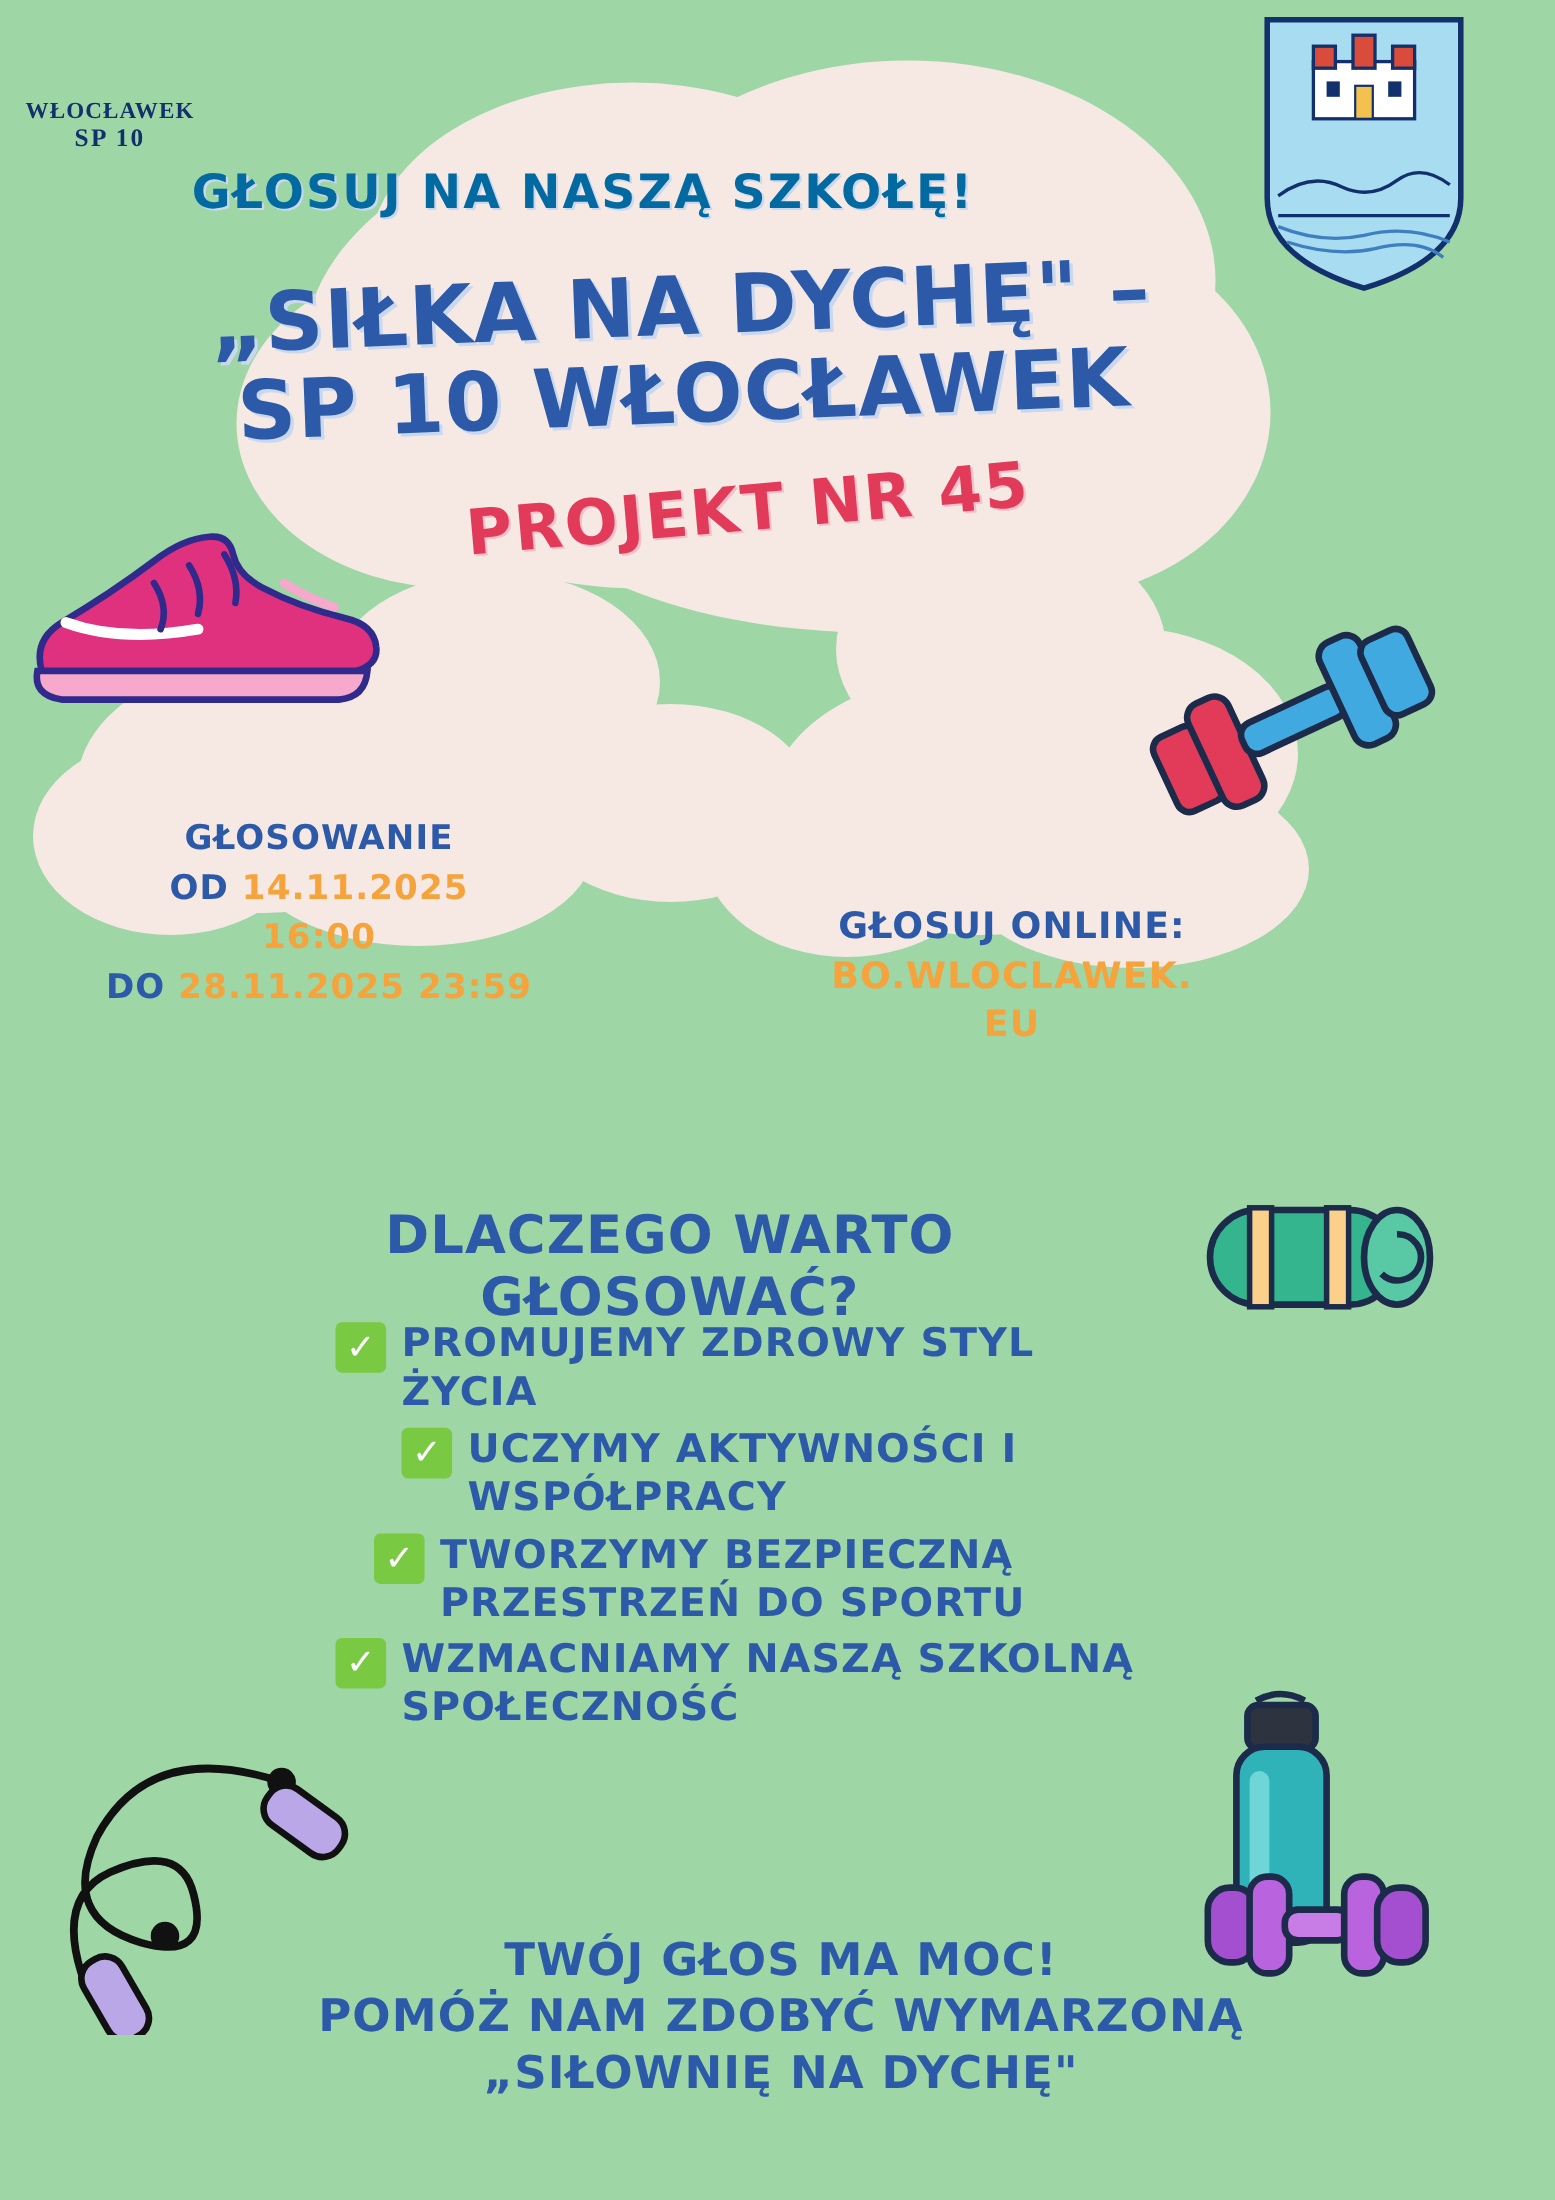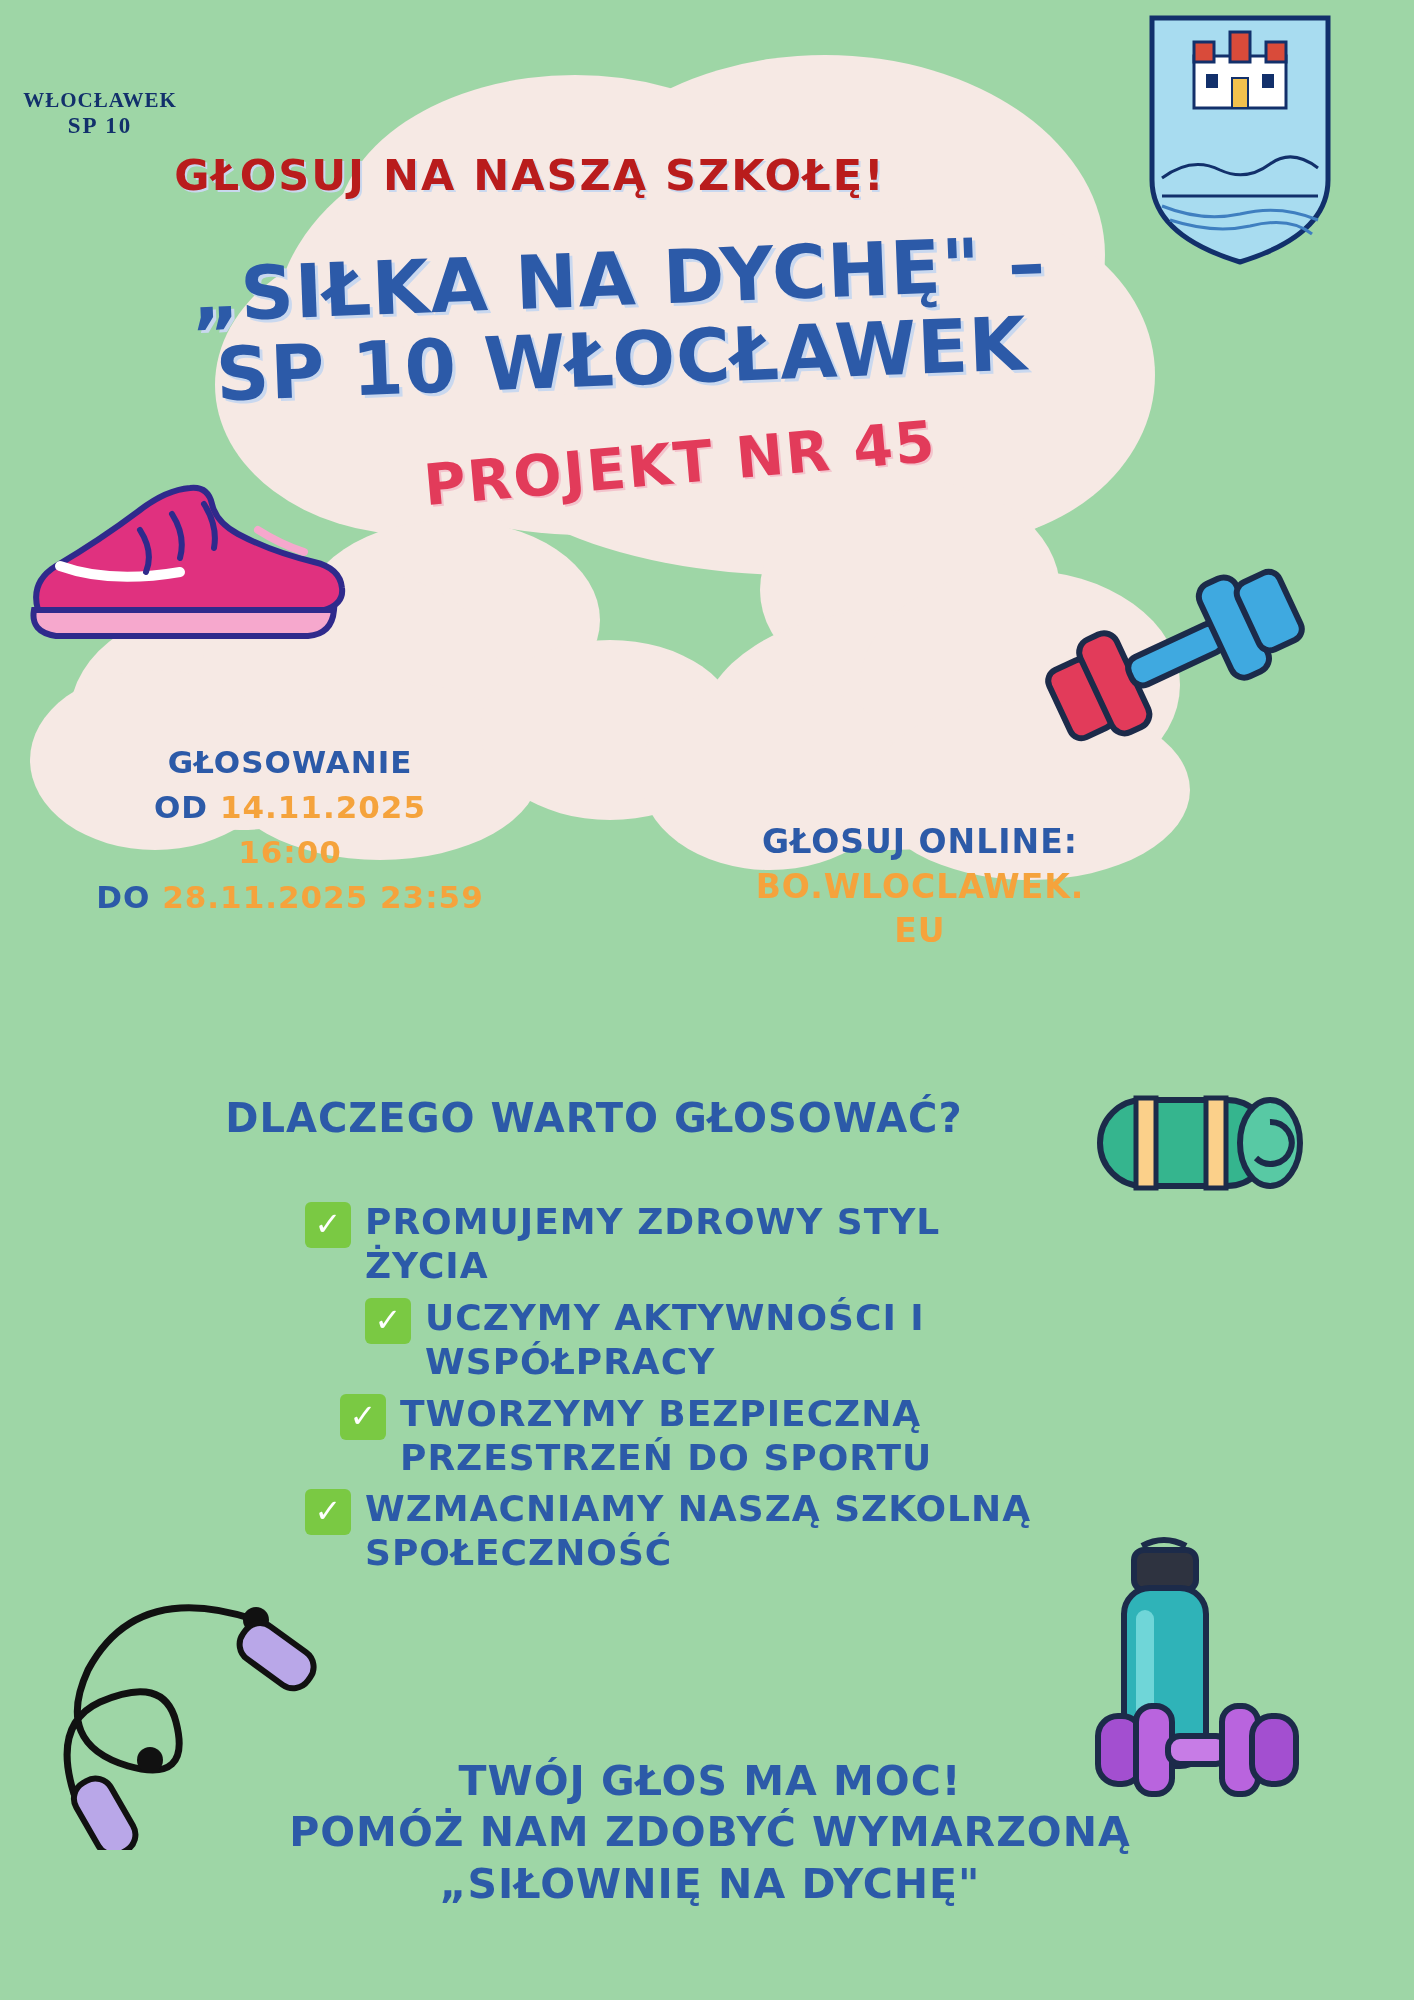--- a/index.html
+++ b/index.html
@@ -55,21 +55,21 @@
 
   
   .txt { position: absolute; z-index: 5; }
 
   .headline-small {
     left: 0; top: 150px; width: 1060px;
     text-align: center;
     font-size: 43px;
     letter-spacing: 2px;
     font-weight: bold;
-    color: #b91c1c;
+    color: #0369a1;
     font-family: "DejaVu Sans", sans-serif;
     text-shadow: 2px 2px 0 #c9d8ef;
   }
   .headline-main {
     left: 120px; top: 240px; width: 1000px;
     text-align: center;
     font-size: 74px;
     line-height: 1.08;
     font-weight: bold;
     color: #2c5aa8;
@@ -109,23 +109,23 @@
     font-size: 33px;
     font-weight: bold;
     line-height: 1.35;
     color: #2c5aa8;
     font-family: "DejaVu Sans", sans-serif;
     letter-spacing: 1px;
   }
   .vote-online .orange { color: #f5a33c; display: block; }
 
   .why-title {
-    left: 214px; top: 1095px; width: 760px;
-    text-align: center;
-    font-size: 40px;
+    left: 229px; top: 1095px; width: 760px;
+    text-align: center;
+    font-size: 48px;
     font-weight: bold;
     color: #2c5aa8;
     font-family: "DejaVu Sans", sans-serif;
     letter-spacing: 1px;
   }
 
   .benefits {
     left: 190px; top: 1200px; width: 1000px;
     z-index: 6;
   }

